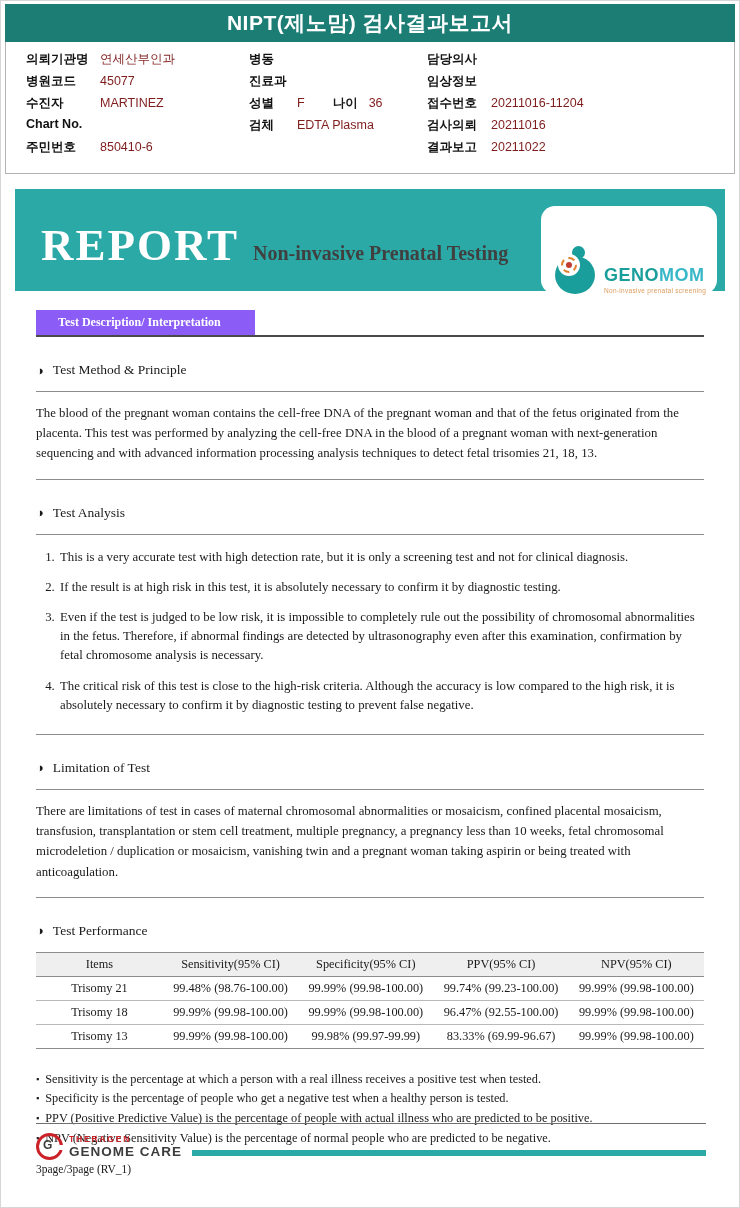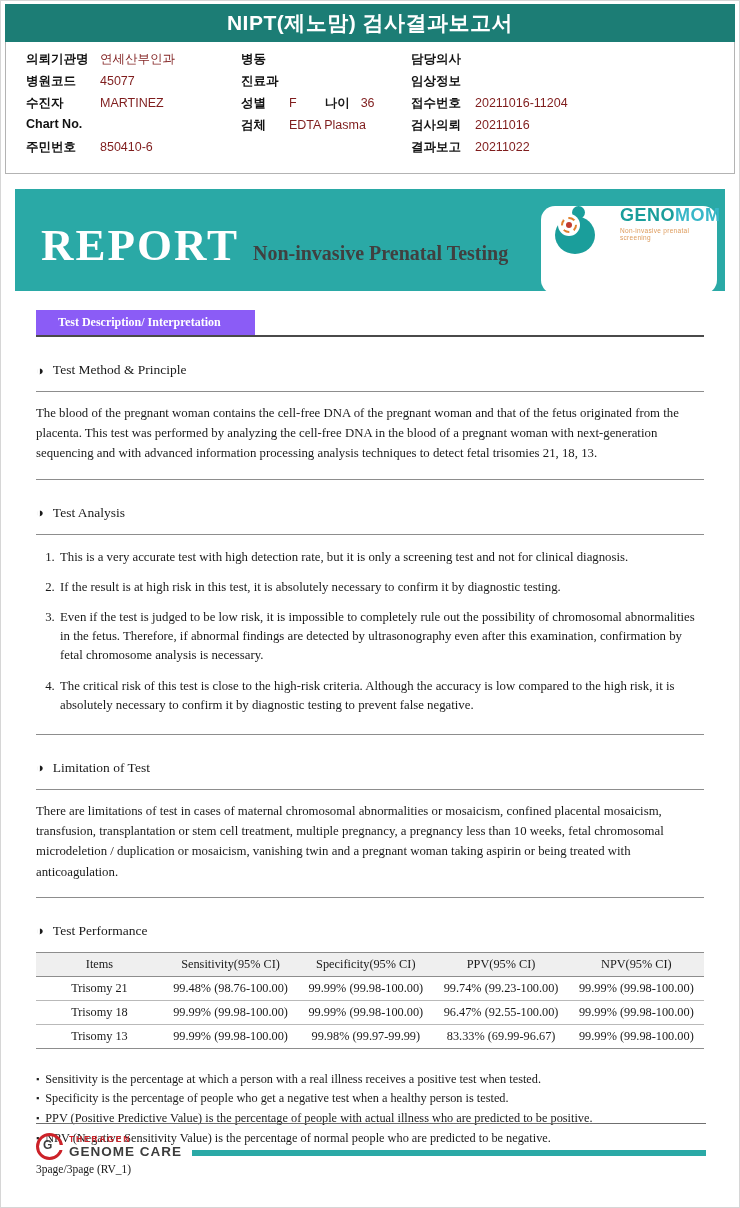--- a/index.html
+++ b/index.html
@@ -4,34 +4,34 @@
 <style>
   * { margin:0; padding:0; box-sizing:border-box; }
   body { background:#fff; font-family:"Liberation Serif", serif; color:#1a1a1a; }
   .page { position:relative; width:740px; height:1208px; background:#ffffff; border:1px solid #d6d6d6; overflow:hidden; }
 
   
   .top-banner { margin:3px 4px 0 4px; height:38px; background:#1c7d75; display:flex; align-items:center; justify-content:center; }
   .top-banner .title { color:#fff; font-family:"Liberation Sans", sans-serif; font-weight:bold; font-size:21px; letter-spacing:0.5px; }
 
   
-  .info-box { margin:0 4px; border:1px solid #b3b3b3; border-top:none; background:#fff; padding:9px 8px 12px 20px; display:grid; grid-template-columns:215px 170px 1fr; }
+  .info-box { margin:0 4px; border:1px solid #b3b3b3; border-top:none; background:#fff; padding:9px 8px 12px 20px; display:grid; grid-template-columns:215px 170px 1fr;gap:8px; }
   .info-row { display:flex; align-items:baseline; height:22px; font-size:12.5px; font-family:"Liberation Sans", sans-serif; }
   .info-row .lbl { font-weight:bold; color:#111; }
   .info-row .val { color:#7f1d1d; }
   .c1 .lbl { width:74px; }
   .c2 .lbl { width:48px; }
   .c3 .lbl { width:64px; }
   .c2 .lbl2 { font-weight:bold; width:36px; margin-left:28px; }
 
   
   .report-banner { margin:15px 14px 0 14px; height:102px; background:#2aa9a6; position:relative; display:flex; align-items:baseline; padding:34px 0 0 26px; }
   .report-word { color:#fff; font-weight:bold; font-size:45px; letter-spacing:2px; line-height:1; }
   .report-sub { color:#404040; font-weight:bold; font-size:20px; margin-left:14px; }
-  .logo-card { position:absolute; right:8px; top:17px; width:176px; height:88px; background:#fff; border-radius:14px; display:flex; align-items:flex-start; padding-left:14px;gap:16px; }
+  .logo-card { position:absolute; right:8px; top:17px; width:176px; height:88px; background:#fff; border-radius:14px; display:flex; align-items:flex-end; padding-left:14px; }
   .mom-icon { position:relative; width:42px; height:48px; flex:0 0 auto; }
   .mom-head { position:absolute; top:0; left:17px; width:13px; height:13px; border-radius:50%; background:#1a9e9b; }
   .mom-body { position:absolute; bottom:0; left:0; width:40px; height:38px; border-radius:50%; background:#1a9e9b; }
   .mom-inner { position:absolute; top:8px; left:3px; width:22px; height:22px; border-radius:50%; background:#fff; display:flex; align-items:center; justify-content:center; }
   .mom-ring { width:16px; height:16px; border:2px dashed #e0822f; border-radius:50%; display:flex; align-items:center; justify-content:center; }
   .mom-dot { width:6px; height:6px; border-radius:50%; background:#c23b2e; }
   .logo-text { margin-left:7px; }
   .logo-wordmark { font-family:"Liberation Sans", sans-serif; font-weight:bold; font-size:18px; letter-spacing:0.5px; line-height:1; }
   .logo-wordmark .geno { color:#1a9e9b; }
   .logo-wordmark .mom { color:#38b7c8; }

